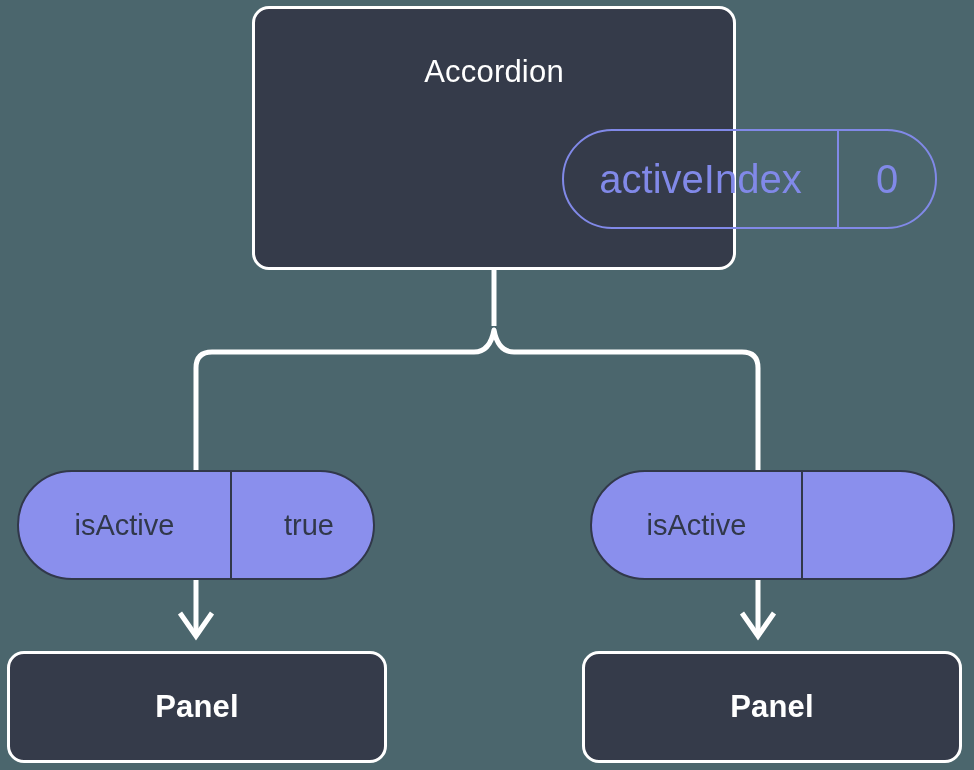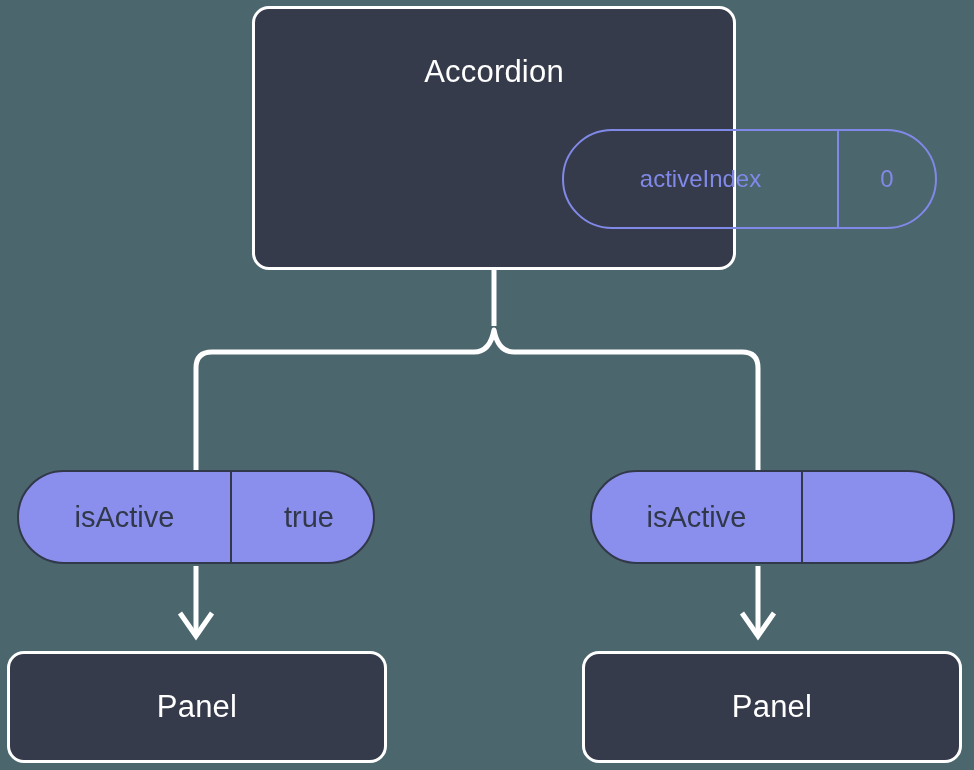--- a/index.html
+++ b/index.html
@@ -42,20 +42,21 @@
     height: 264px;
     padding-left: 23px;
   }
   .node-box.panel {
     top: 651px;
     width: 380px;
     height: 112px;
     display: flex;
     align-items: center;
     justify-content: center;
+    font-weight: bold;
   }
   .node-box.panel.left  { left: 7px; }
   .node-box.panel.right { left: 582px; }
 
   .root-title {
     position: absolute;
     left: 0;
     top: 45px;
     width: 100%;
     text-align: center;
@@ -89,35 +90,35 @@
   
   .pill.outline {
     left: 307px;
     top: 120px;
     width: 375px;
     height: 100px;
     border: 2px solid #8189e8;
   }
   .pill.outline .seg {
     color: #8189e8;
-    font-size: 24px;
+    font-size: 40px;
     text-align: center;
   }
   .pill.outline .seg.key {
     width: 275px;
     border-right: 2px solid #8189e8;
   }
   .pill.outline .seg.val {
     flex: 1;
   }
 
   
   .pill.filled {
     top: 470px;
-    height: 94px;
+    height: 110px;
     background: #8a8fed;
     border: 2px solid #31384a;
   }
   .pill.filled .seg {
     color: #31384a;
     font-size: 29px;
   }
   .pill.filled .seg.val { flex: 1; padding-left: 13px; }
 
   .pill.filled.left  { left: 17px;  width: 358px; }

